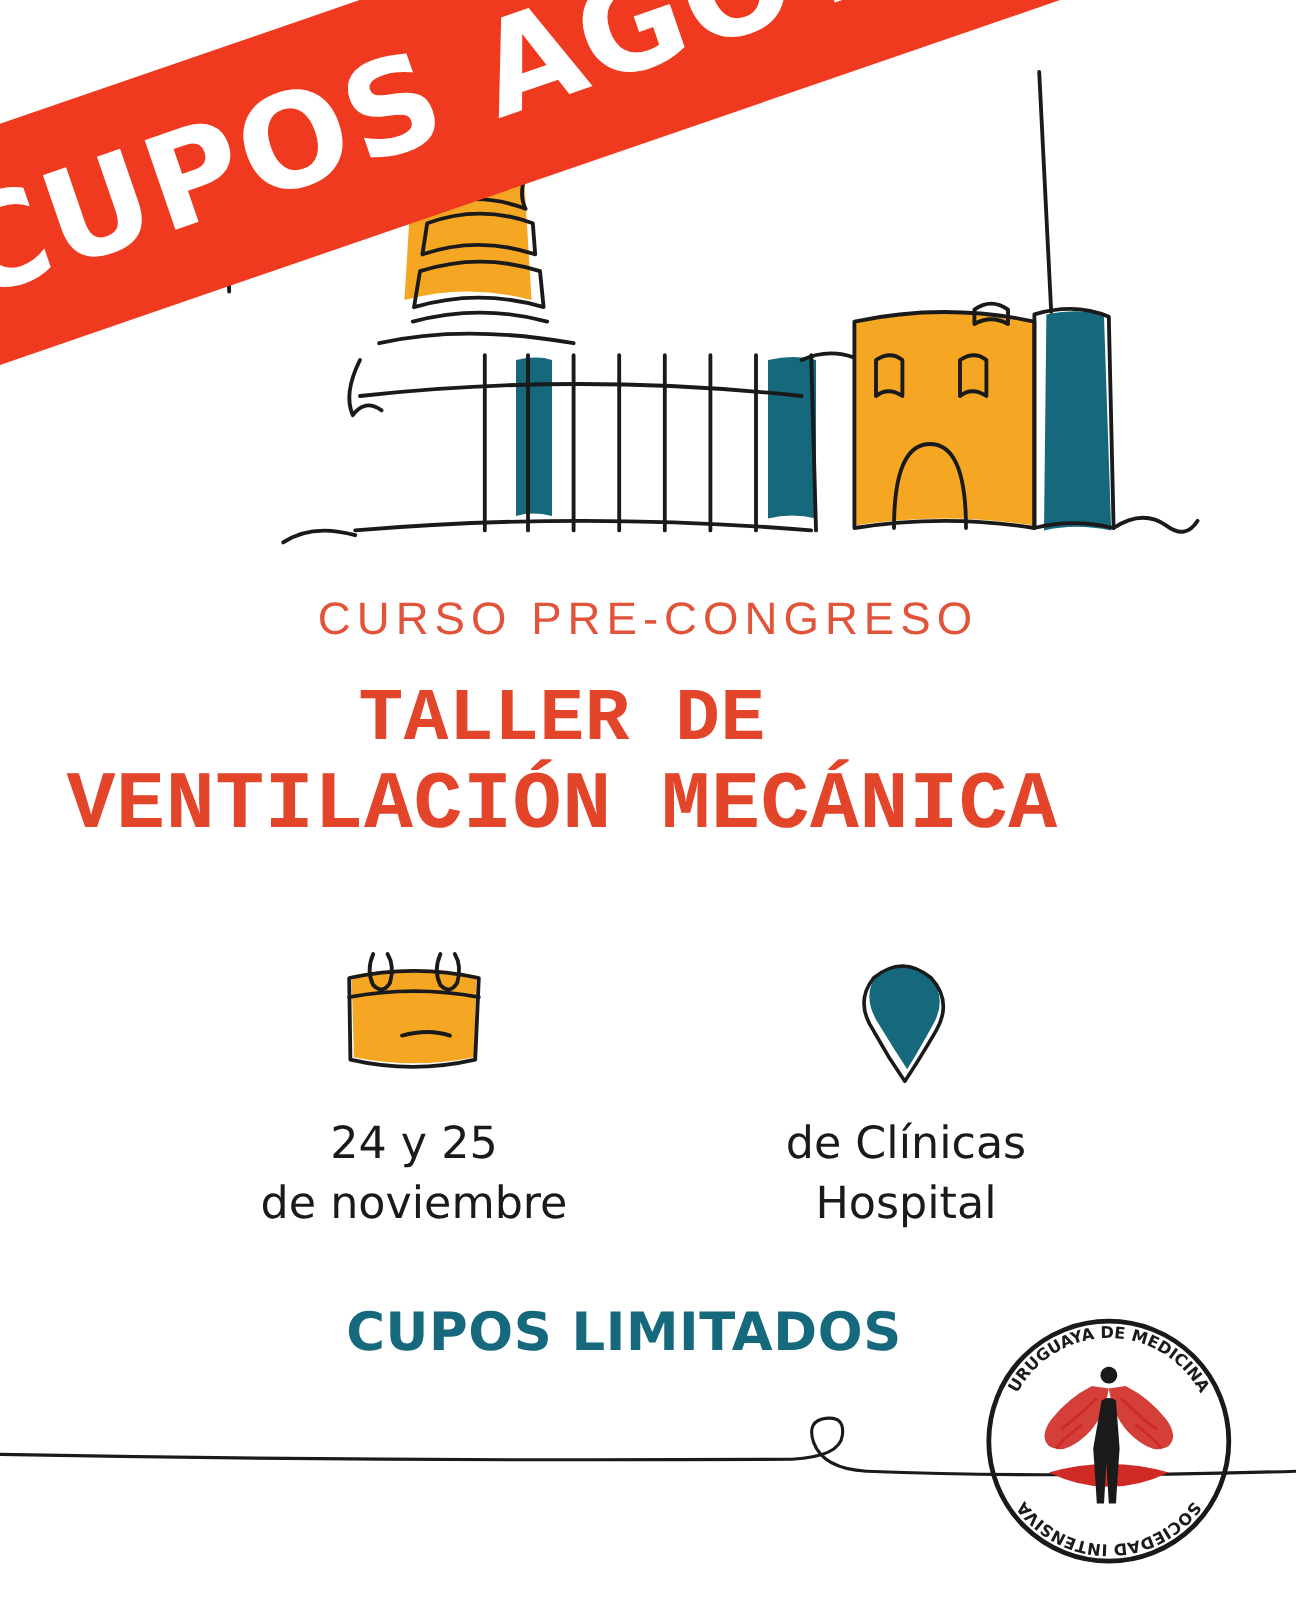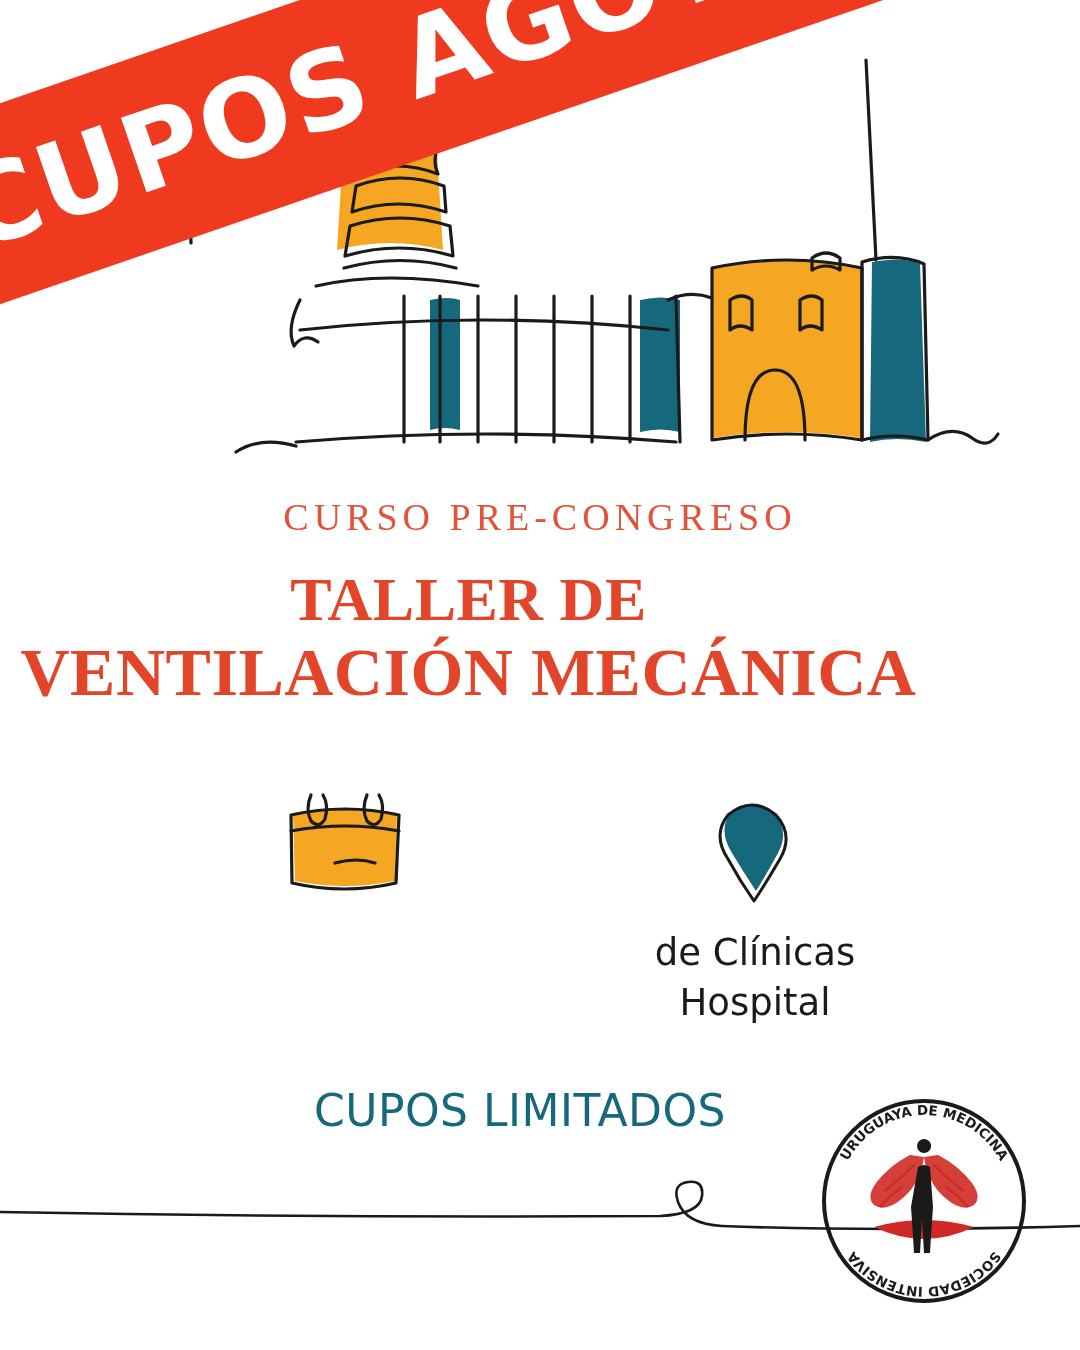--- a/index.html
+++ b/index.html
@@ -56,34 +56,34 @@
   .kicker {
     position: absolute;
     top: 495px;
     left: 0;
     width: 1080px;
     text-align: center;
     color: #e2543a;
     font-size: 38px;
     letter-spacing: 5px;
     font-weight: 500;
-    font-family: Liberation Serif, serif;
+    font-family: Liberation Sans, sans-serif;
   }
   .title {
     position: absolute;
     top: 565px;
     left: 0;
     width: 937px;
     text-align: center;
     color: #e2452a;
     font-size: 62px;
     font-weight: bold;
     line-height: 1.12;
     letter-spacing: 0.5px;
-    font-family: Liberation Serif, serif;
+    font-family: Liberation Mono, monospace;
   }
   .title .line2 { display: block; font-size: 68px; }
 
   
   .info-row {
     position: absolute;
     top: 780px;
     left: 180px;
     width: 740px;
     display: flex;
@@ -113,21 +113,21 @@
 
   
   .limited {
     position: absolute;
     top: 1085px;
     left: 190px;
     width: 660px;
     text-align: center;
     color: #16687d;
     font-size: 44px;
-    font-weight: normal;
+    font-weight: bold;
     letter-spacing: 0.5px;
     font-family: "DejaVu Sans", sans-serif;
   }
 
   
   .bottom-line {
     position: absolute;
     left: 0;
     top: 1150px;
     width: 1080px;
@@ -209,20 +209,24 @@
           <path d="M18 28 q52 -10 104 0 l-2 68 q-50 10 -100 0 z" fill="#f5a623"></path>
           <g fill="none" stroke="#1a1a1a" stroke-width="3.2" stroke-linecap="round" stroke-linejoin="round">
             <path d="M16 30 q54 -12 108 0 l-3 68 q-52 12 -104 0 z"></path>
             <path d="M16 46 q54 -10 108 0"></path>
             <path d="M36 10 q-6 14 0 26 q8 8 14 -2 q4 -14 -2 -24"></path>
             <path d="M92 10 q-6 14 0 26 q8 8 14 -2 q4 -14 -2 -24"></path>
             <path d="M60 78 q22 -6 40 0"></path>
           </g>
         </svg>
       </div>
+      <div class="info-text">
+        <div>24 y 25</div>
+        <div>de noviembre</div>
+      </div>
     </div>
 
     <div class="info-col">
       <div class="info-icon">
         <svg width="110" height="120" viewBox="0 0 110 120" xmlns="http://www.w3.org/2000/svg">
           <path d="M30 28 q22 -18 44 0 q16 18 4 40 q-12 22 -22 38 q-12 -18 -24 -38 q-14 -22 -2 -40 z" fill="#16687d"></path>
           <g fill="none" stroke="#1a1a1a" stroke-width="3" stroke-linecap="round" stroke-linejoin="round">
             <path d="M28 30 q24 -20 48 0 q18 20 4 44 q-14 24 -26 42 q-14 -20 -26 -42 q-16 -24 0 -44 z"></path>
           </g>
         </svg>

